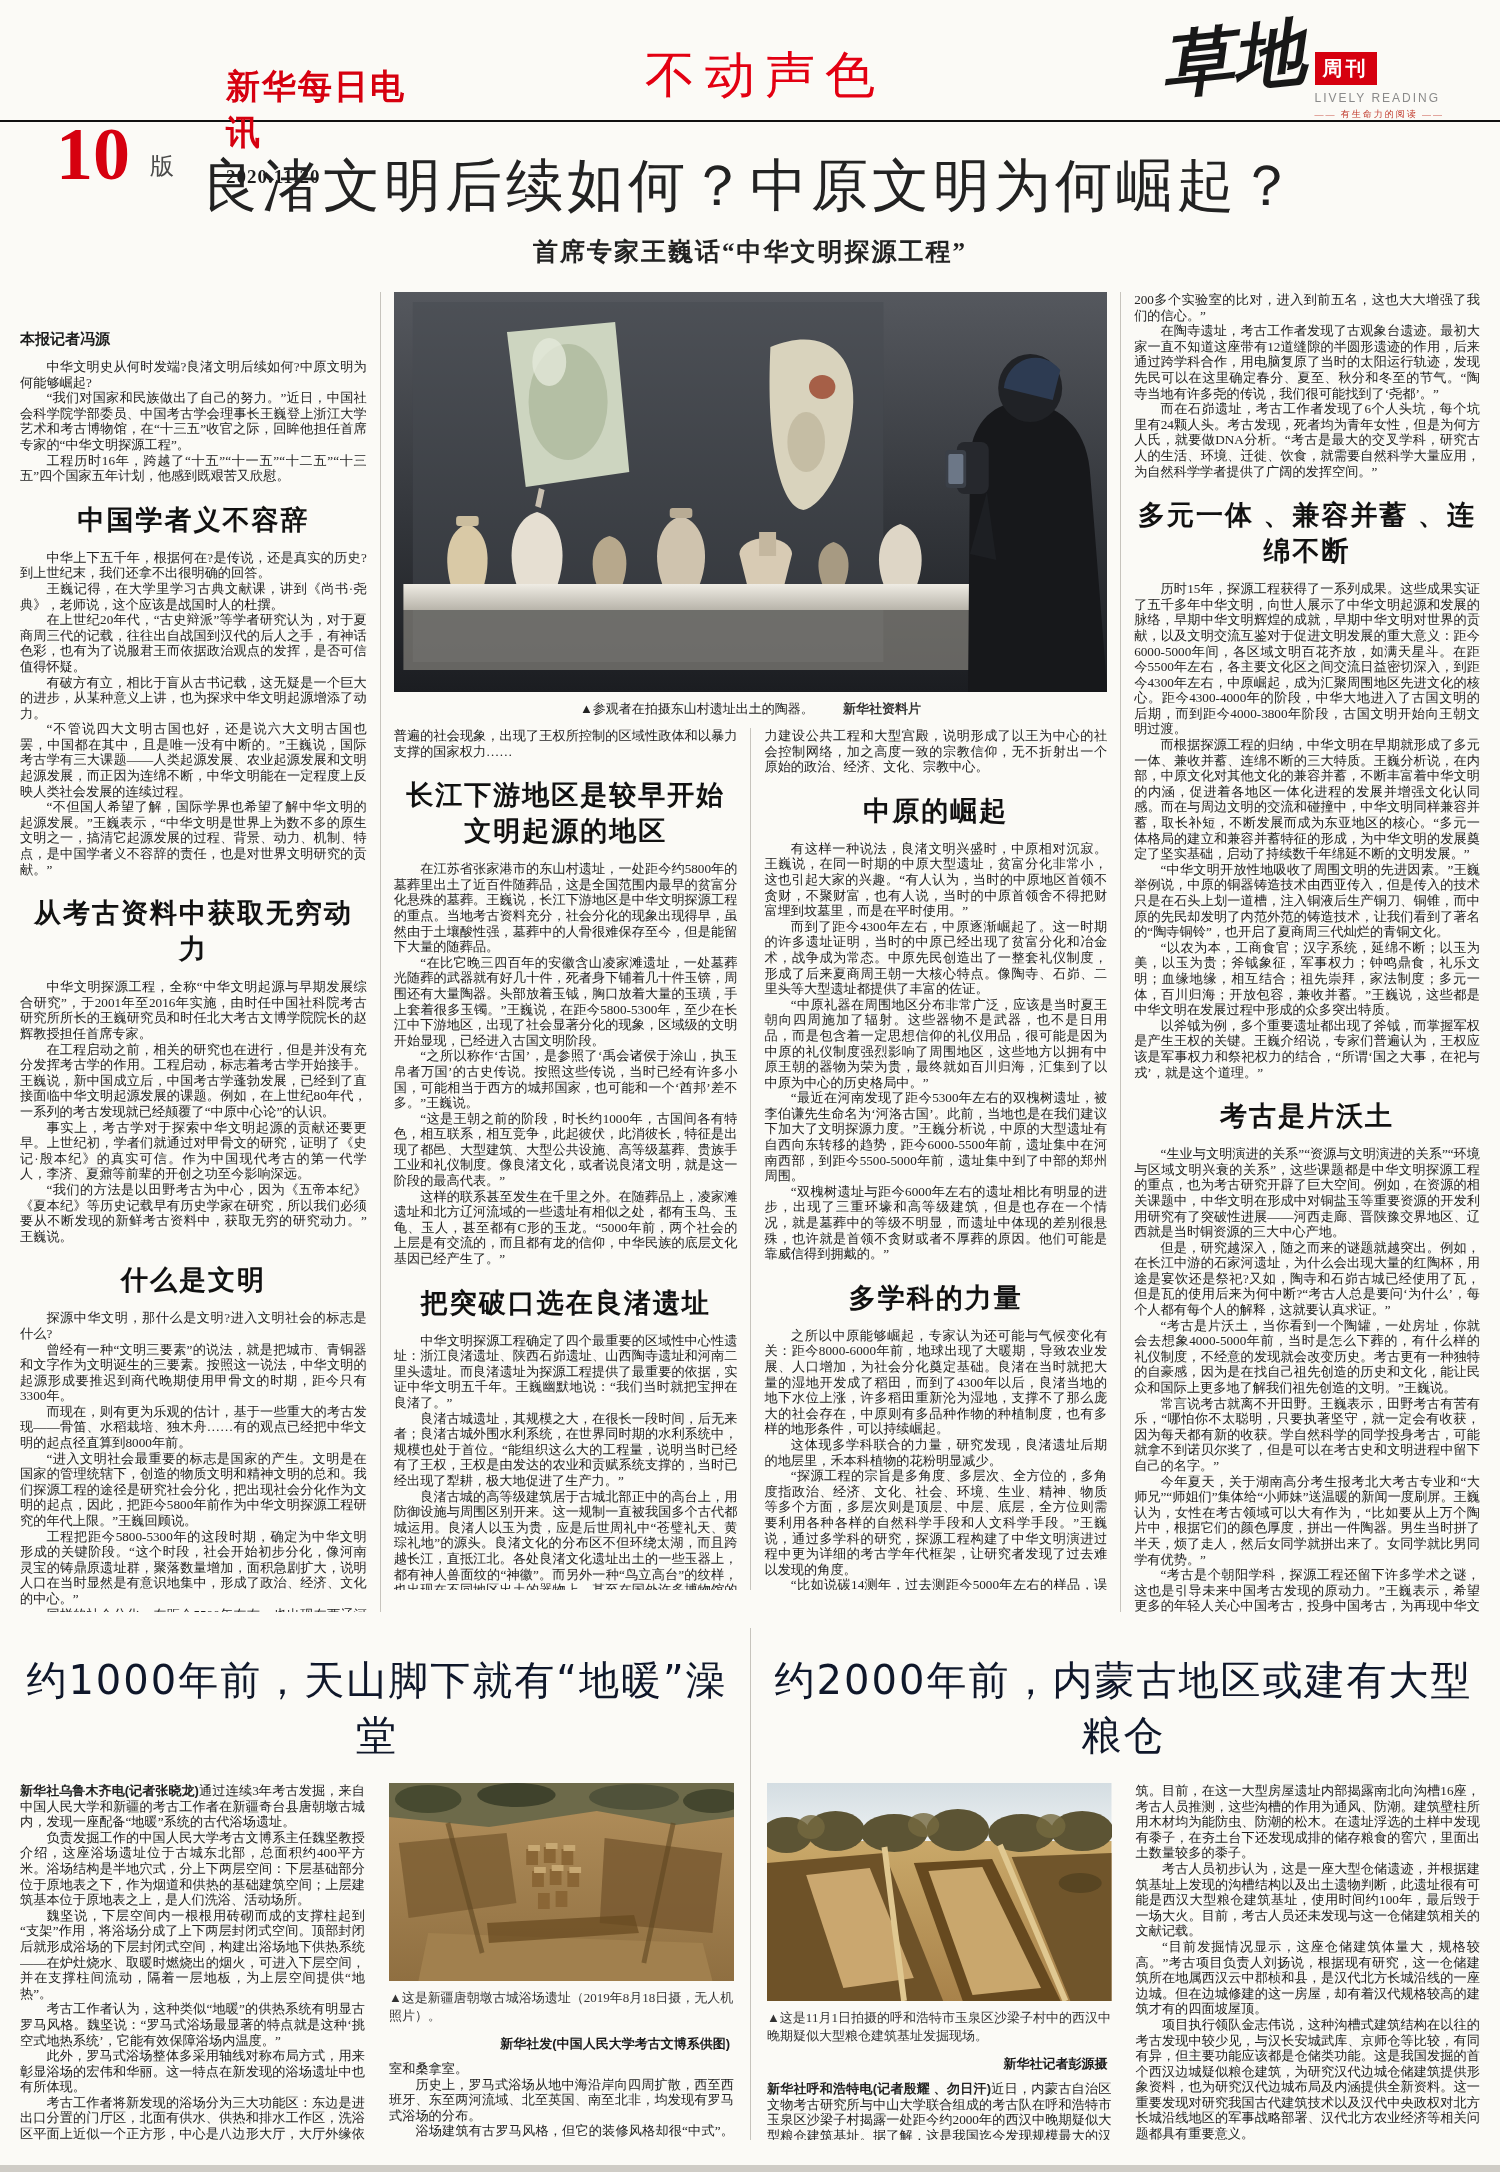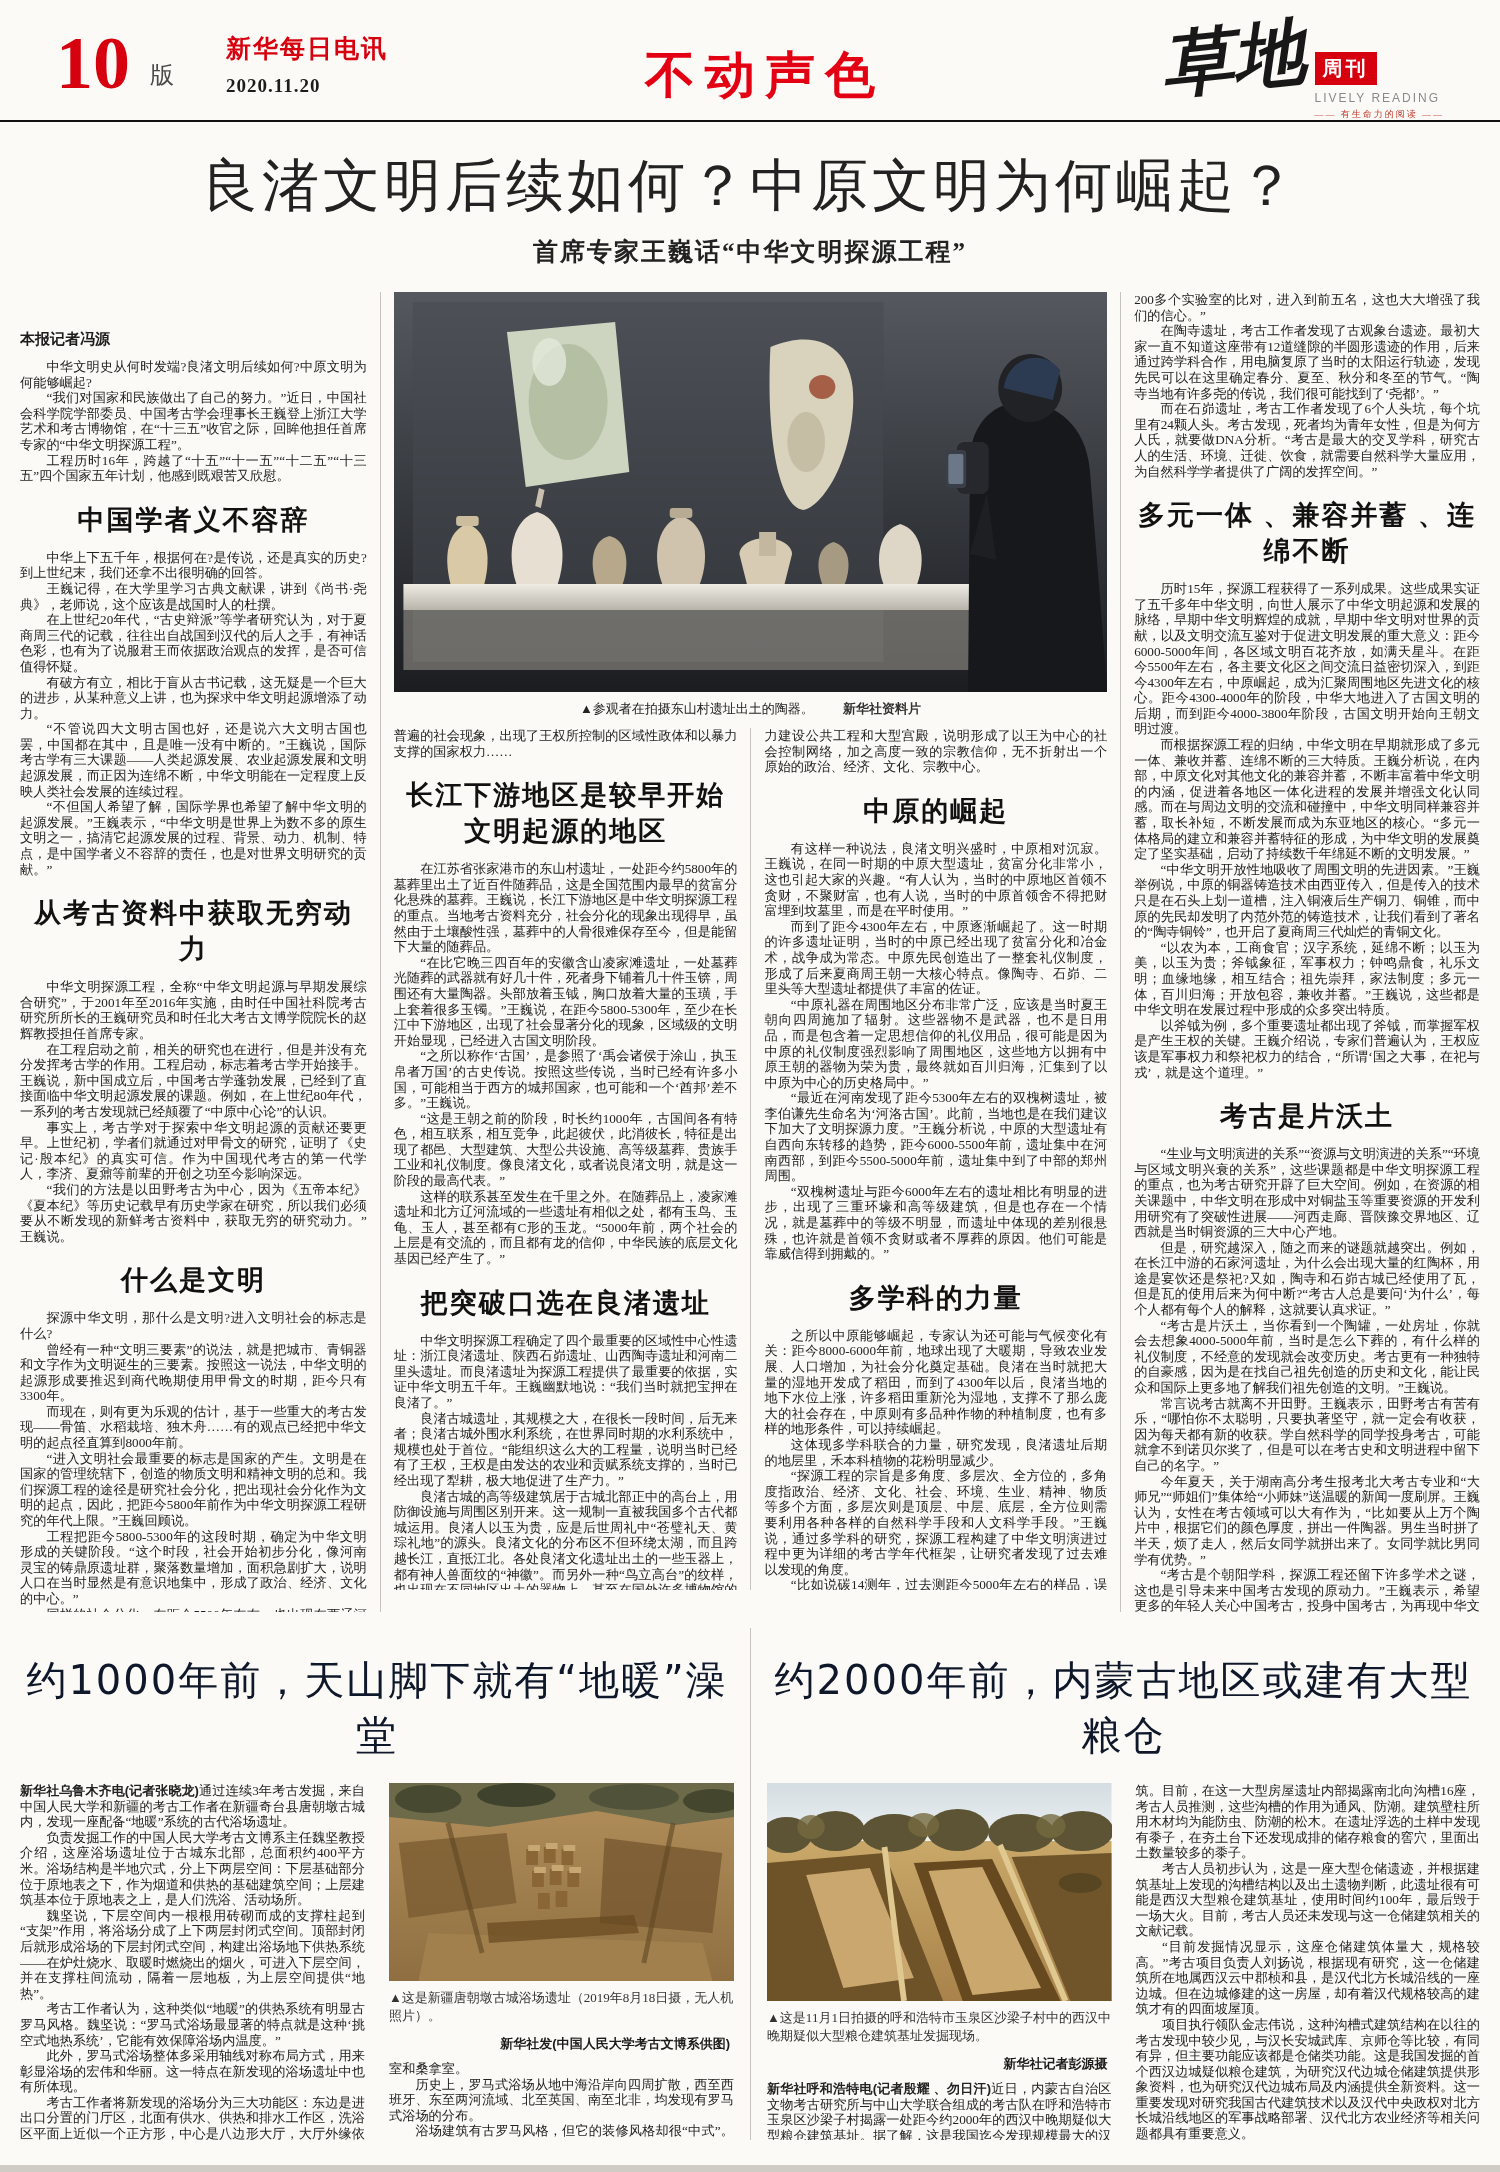--- a/index.html
+++ b/index.html
@@ -10,24 +10,24 @@
     font-family:"Liberation Serif","DejaVu Serif",serif;
   }
   
   .masthead { display:flex; align-items:flex-start; padding:26px 56px 0 56px; height:122px;
     border-bottom:2px solid #111; }
   .mh-left { display:flex; align-items:flex-end; width:360px;gap:14px; }
   .page-num { font-family:"Liberation Serif",serif; font-weight:bold; font-size:74px; line-height:.92;
     color:#d6000f; }
   .page-ban { font-size:24px; color:#4a4a4a; margin:0 0 6px 6px; }
   .mh-brand { margin:6px 0 0 38px; }
-  .brand { color:#d6000f; font-weight:bold; font-size:25px; letter-spacing:2px;
-    font-family:"Liberation Sans","DejaVu Sans",sans-serif; }
+  .brand { color:#d6000f; font-weight:bold; font-size:34px; letter-spacing:2px;
+    font-family:"Liberation Sans","DejaVu Sans",sans-serif;margin-top:32px; }
   .issue-date { font-weight:bold; font-size:19px; margin-top:10px; letter-spacing:1px; }
-  .mh-center { flex:1; text-align:center; color:#e30012; font-weight:bold; font-size:50px;
+  .mh-center { flex:1; text-align:center; color:#e30012; font-weight:normal; font-size:50px;
     letter-spacing:10px; padding-top:16px; font-family:"Liberation Serif",serif; }
   .mh-right { width:330px; display:flex; justify-content:flex-end; align-items:flex-start; gap:10px; }
   .caodi-script { font-family:"DejaVu Serif",serif; font-style:italic; font-weight:bold;
     font-size:72px; line-height:.9; transform:rotate(-6deg); display:inline-block; color:#181818; }
   .caodi-side { display:flex; flex-direction:column; align-items:flex-start; margin-top:26px; }
   .zhoukan { background:#d6000f; color:#fff; font-weight:bold; font-size:20px; padding:3px 8px;
     letter-spacing:3px; font-family:"Liberation Sans",sans-serif; }
   .lively { color:#8a8a8a; font-size:12px; letter-spacing:2px; margin-top:6px;
     font-family:"Liberation Sans","DejaVu Sans",sans-serif; }
   .slogan { color:#c0392b; font-size:9px; letter-spacing:2px; margin-top:3px; }

